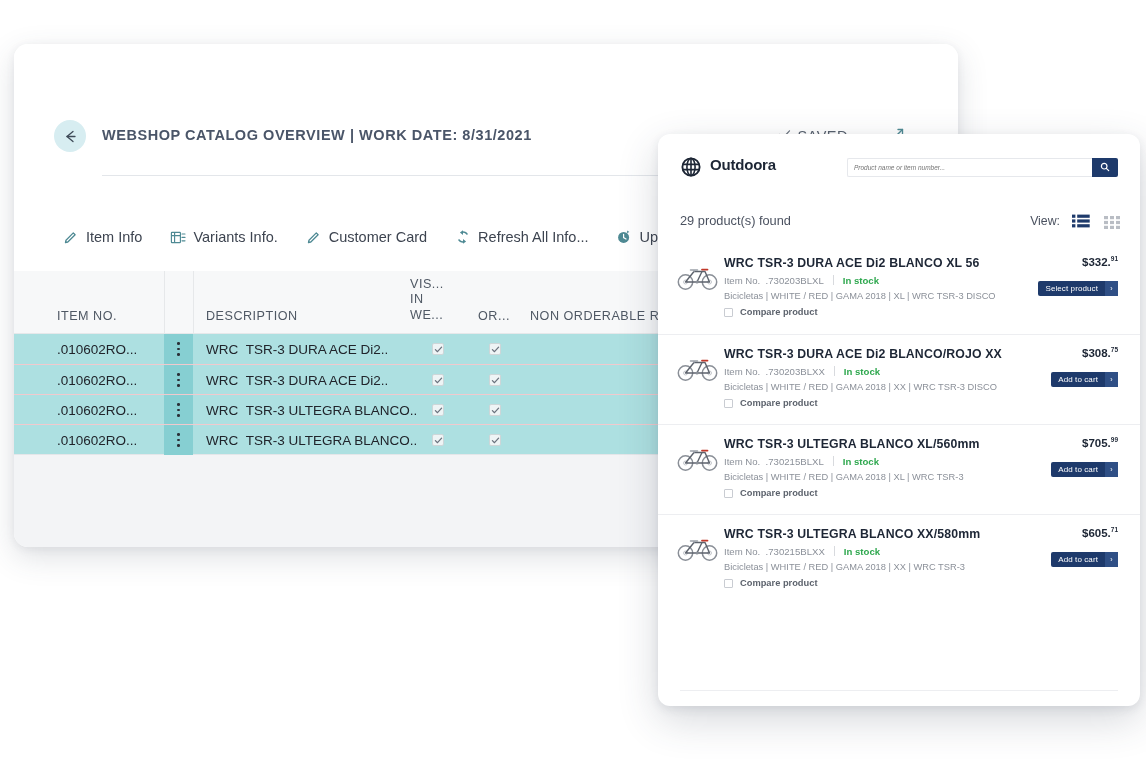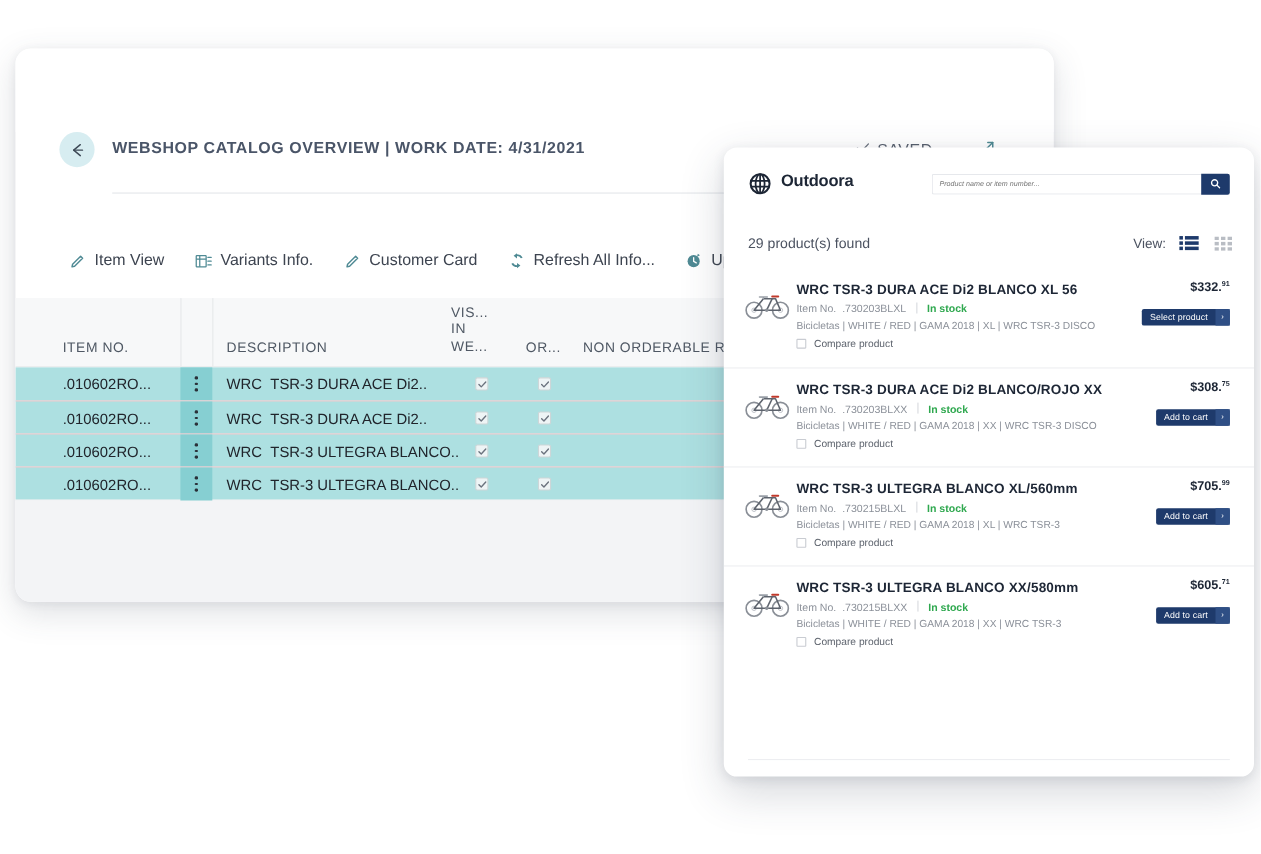--- a/index.html
+++ b/index.html
@@ -139,21 +139,21 @@
   .prod-title {
     position:absolute; left: 66px; top: 12px; font-size:12.3px; font-weight:700;
     color:#1d2635; letter-spacing:.15px;
   }
   .prod-meta { position:absolute; left: 66px; top: 31px; font-size:9.6px; color:#8b9099;text-align:center; }
   .prod-meta .sep { display:inline-block; width:1px; height:10px; background:#d8dade; margin: 0 9px -1px 9px; }
   .prod-meta .stock { color:#2fa84f; font-weight:700; }
   .prod-cat { position:absolute; left: 66px; top: 47px; font-size:9.3px; color:#8b9099; }
   .prod-compare { position:absolute; left: 66px; top: 63px; display:flex; align-items:center; gap:7px; cursor:pointer; }
   .prod-compare .box { width:9px;height:9px;border:1px solid #c9ccd2;border-radius:1px;background:#fff; }
-  .prod-compare .lbl { font-size:9.3px; color:#5d636d; }
+  .prod-compare .lbl { font-size:9.3px; color:#5d636d;font-weight:bold; }
   .prod-price { position:absolute; right: 22px; top: 11px; font-size:11.5px; font-weight:700; color:#1d2635; }
   .prod-price sup { font-size:6.5px; top:-.5em; }
   .prod-btn {
     position:absolute; right: 22px; top: 37px; height: 15px;
     background:#1e3a6b; color:#fff; border:none; border-radius:2px;
     display:flex; align-items:center; cursor:pointer; padding:0;
     font-family:"Liberation Sans", sans-serif;
   }
   .prod-btn .t { padding: 0 7px; font-size:8px; letter-spacing:.1px; }
   .prod-btn .c {
@@ -172,21 +172,21 @@
 
     <div class="back-btn">
       <span>
         <svg width="17" height="17" viewBox="0 0 17 17" fill="none" stroke="#3e4a57" stroke-width="1.3" stroke-linecap="round" stroke-linejoin="round">
           <path d="M11 3.5 L5 8.5 L11 13.5"></path>
             <path d="M5 8.5 H13"></path>
         </svg>
       </span>
     </div>
 
-    <div class="erp-title">WEBSHOP CATALOG OVERVIEW | WORK DATE: 4/31/2021</div>
+    <div class="erp-title">WEBSHOP CATALOG OVERVIEW | WORK DATE: 8/31/2021</div>
 
     <div class="saved-wrap">
       <span>
         <svg width="15" height="15" viewBox="0 0 15 15" fill="none" stroke="#6b737e" stroke-width="1.2" stroke-linecap="round" stroke-linejoin="round">
           <path d="M2.5 7.5 L5.8 11 L12.5 3.8"></path>
         </svg>
       </span>
       <span>SAVED</span>
     </div>
 
@@ -205,21 +205,21 @@
 
     <div id="erp-toolbar">
       <span class="tb-gap" style="width:48px"></span>
 
       <span class="tb-item">
         <span class="tb-ico">
           <svg width="15" height="15" viewBox="0 0 15 15" fill="none" stroke="#4f8a94" stroke-width="1.3" stroke-linecap="round" stroke-linejoin="round">
             <path d="M2.5 12.5 L3 10.2 L10.3 2.9 L12.1 4.7 L4.8 12 Z"></path>
           </svg>
         </span>
-        <span>Item View</span>
+        <span>Item Info</span>
       </span>
       <span class="tb-gap"></span>
 
       <span class="tb-item">
         <span class="tb-ico">
           <svg width="16" height="15" viewBox="0 0 16 15" fill="none" stroke="#4f8a94" stroke-width="1.15">
             <rect x="1.4" y="2.4" width="9" height="10.2" rx="0.6"></rect>
             <path d="M1.4 5.6 H10.4 M4.6 2.4 V12.6"></path>
             <path d="M12 4 h3 M12 7.4 h3 M12 10.8 h3" stroke-linecap="round"></path>
           </svg>

